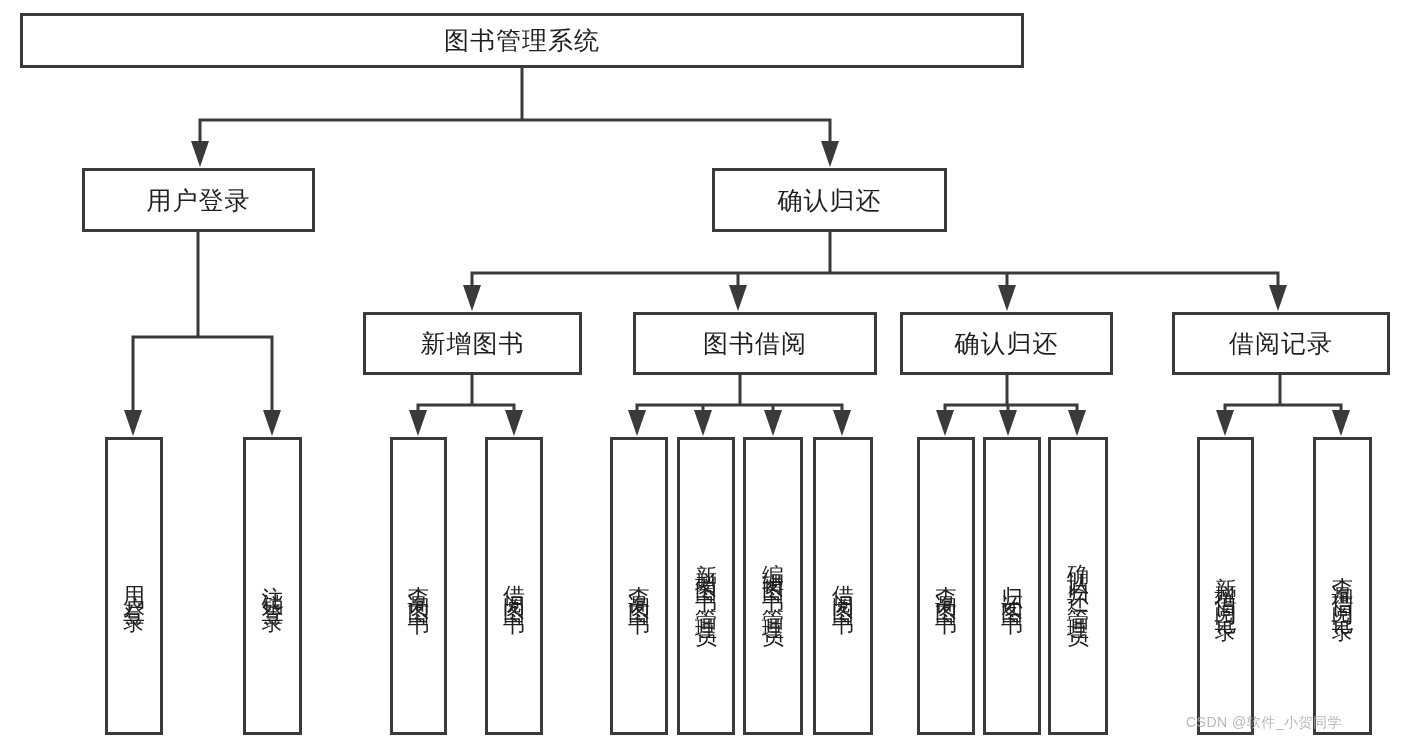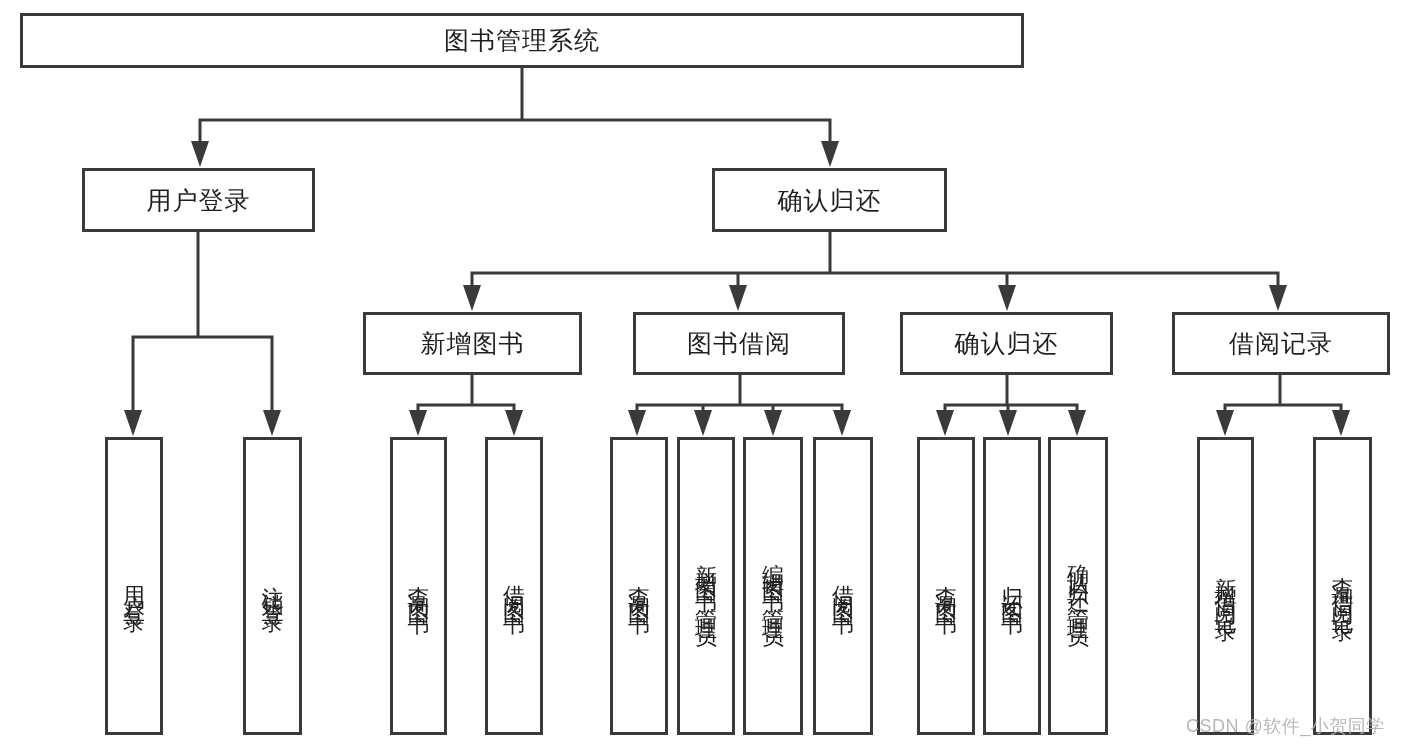--- a/index.html
+++ b/index.html
@@ -17,21 +17,21 @@
     color:var(--text,#1f1f1f);
   }
   .node.h { font-size:25px; letter-spacing:1px; }
   .node.v { font-size:22px; }
   .node.v .lbl {
     writing-mode:vertical-rl; text-orientation:mixed;
     letter-spacing:9px; line-height:1;
   }
   .watermark {
     position:absolute; left:1186px; top:714px; z-index:5;
-    font-size:18px; color:var(--watermark,#b0b0b0);
+    font-size:14px; color:var(--watermark,#b0b0b0);
     white-space:nowrap; letter-spacing:0.5px; opacity:0.9;
   }
 </style>
 </head>
 <body>
 
 <div class="canvas">
 
   <svg class="wires" viewBox="0 0 1405 747" aria-hidden="true">
 
@@ -90,21 +90,21 @@
   <div class="node h" style="left:82px;top:168px;width:233px;height:64px">
     <span class="lbl">用户登录</span>
   </div>
   <div class="node h" style="left:712px;top:168px;width:235px;height:64px">
     <span class="lbl">确认归还</span>
   </div>
 
   <div class="node h" style="left:363px;top:312px;width:219px;height:63px">
     <span class="lbl">新增图书</span>
   </div>
-  <div class="node h" style="left:633px;top:312px;width:212px;height:63px">
+  <div class="node h" style="left:633px;top:312px;width:244px;height:63px">
     <span class="lbl">图书借阅</span>
   </div>
   <div class="node h" style="left:900px;top:312px;width:213px;height:63px">
     <span class="lbl">确认归还</span>
   </div>
   <div class="node h" style="left:1172px;top:312px;width:218px;height:63px">
     <span class="lbl">借阅记录</span>
   </div>
 
   <div class="node v" style="left:105px;top:437px;width:58px;height:298px">

